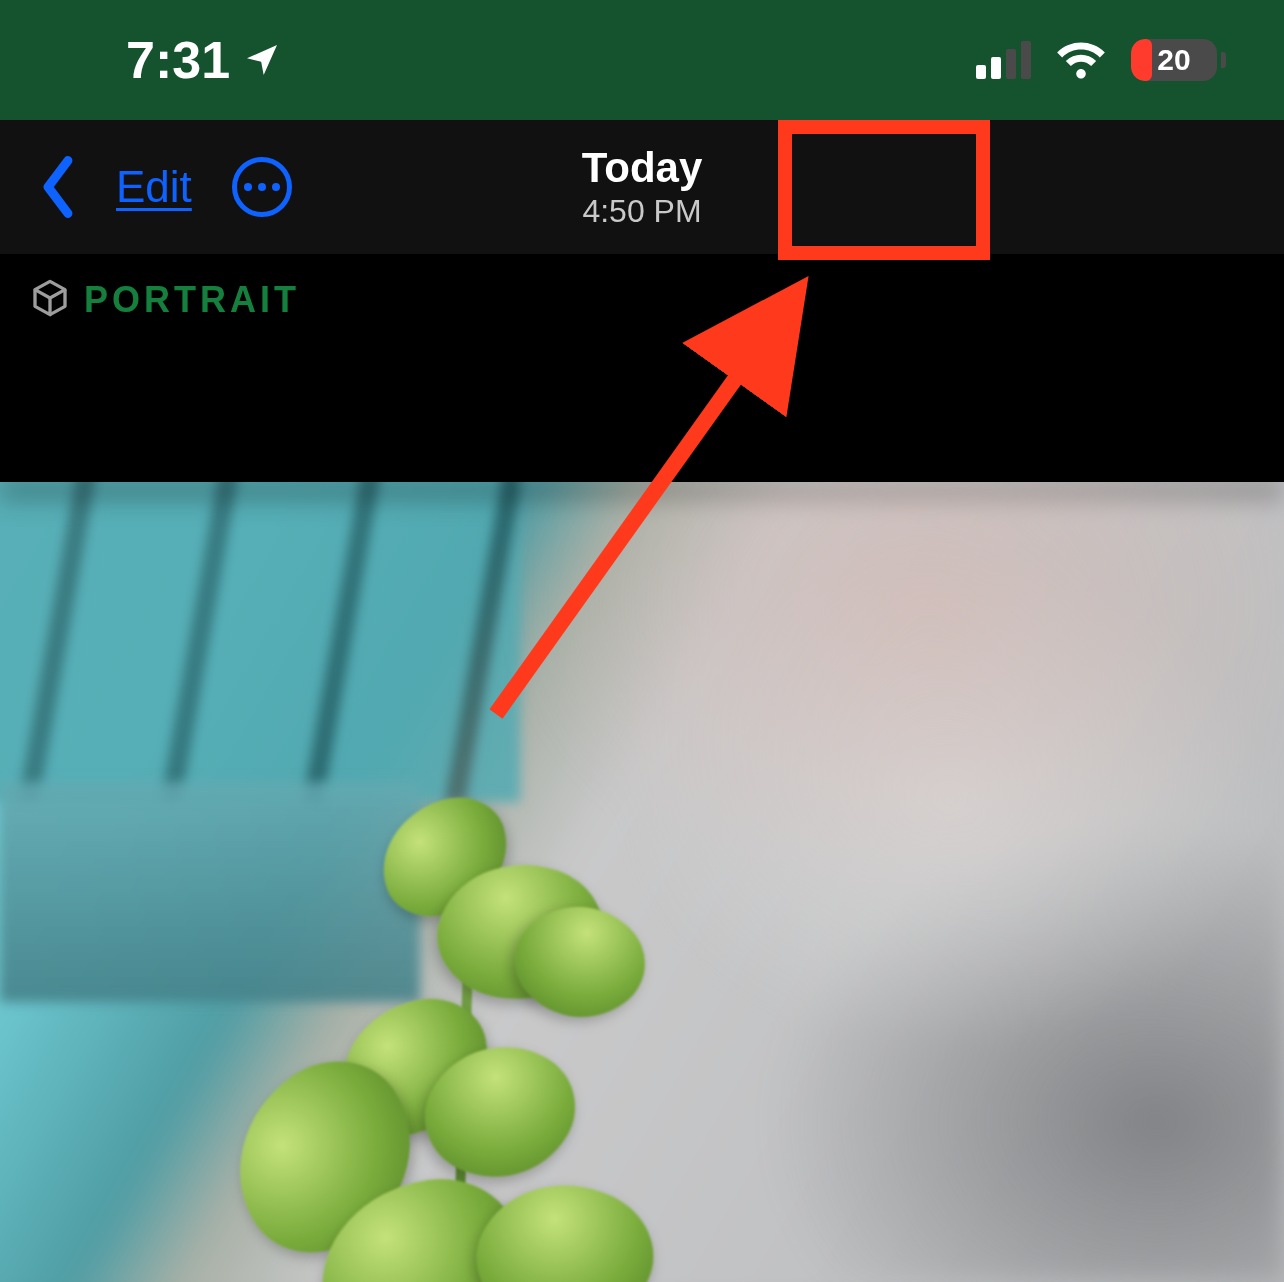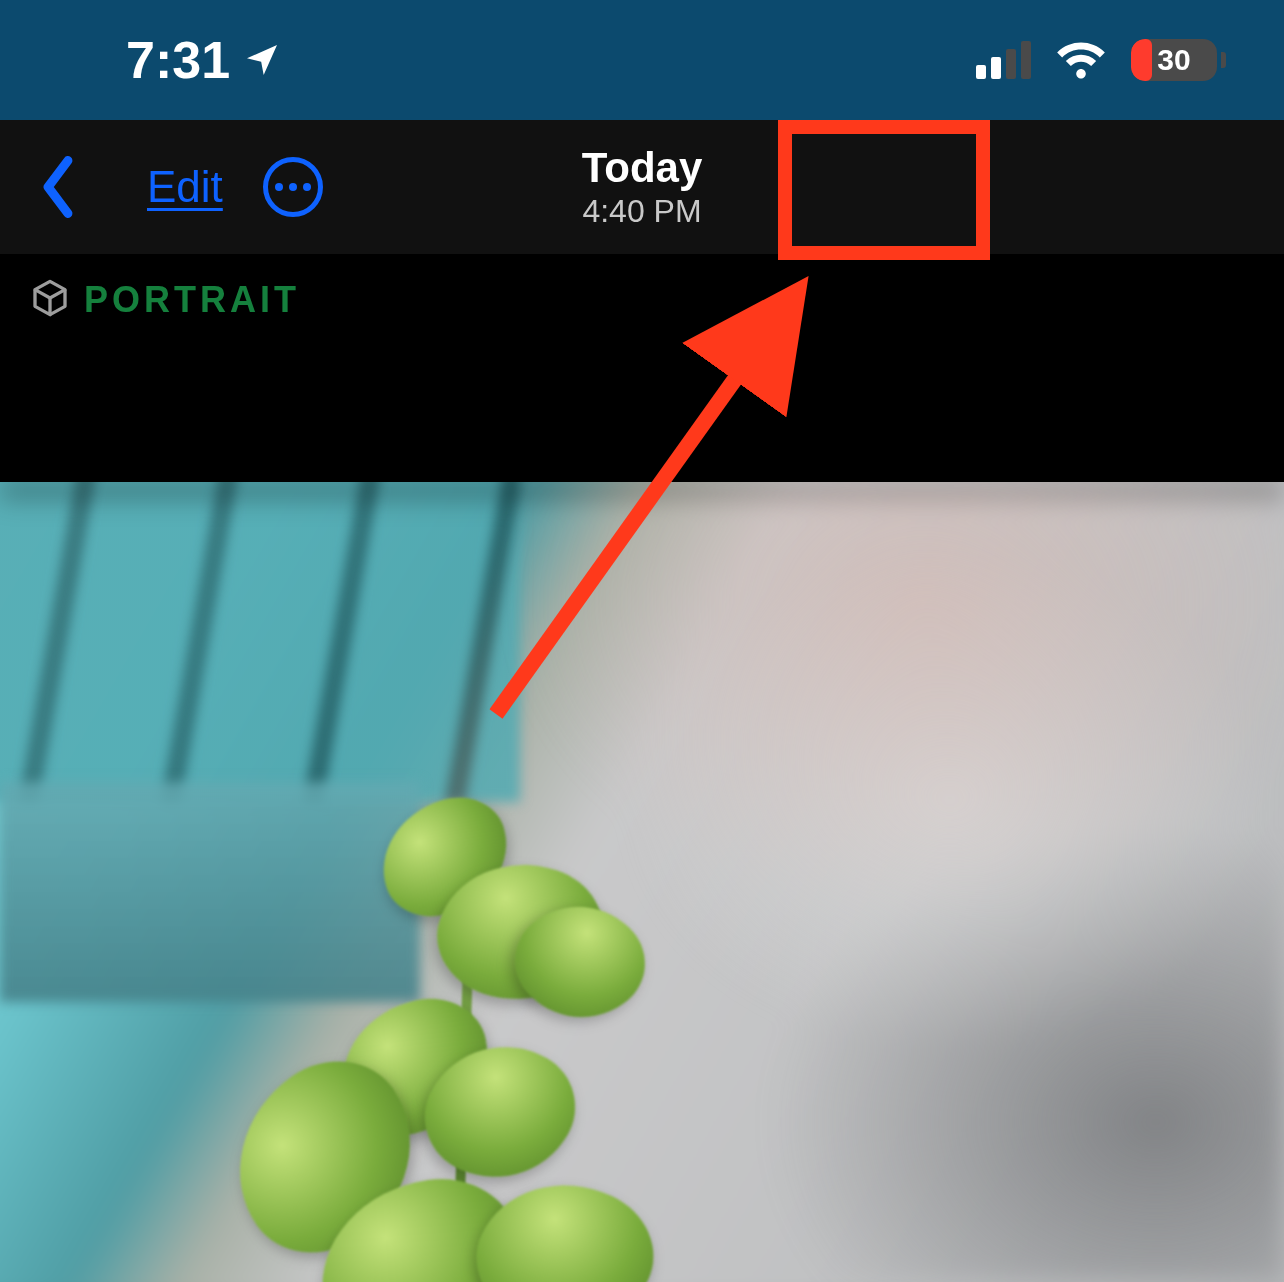--- a/index.html
+++ b/index.html
@@ -15,21 +15,21 @@
 
     
     .status-bar {
       position: absolute;
       top: 0; left: 0; right: 0;
       height: 120px;
       display: flex;
       align-items: center;
       justify-content: space-between;
       padding: 0 58px 0 126px;
-      background: #0c4a6e;
+      background: #14532d;
     }
     .status-left {
       display: flex;
       align-items: center;
       gap: 12px;
       font-size: 52px;
       font-weight: 700;
     }
     .status-right {
       display: flex;
@@ -120,21 +120,20 @@
     }
     .nav-title .secondary {
       font-size: 32px;
       color: #c9c9c9;
       line-height: 1.2;
     }
     .nav-actions {
       display: flex;
       align-items: center;
       gap: 40px;
-      margin-left: 31px;
     }
     .edit-button {
       font-size: 44px;
       font-weight: 500;
       color: #0e62ff;
       text-decoration: underline;
       text-decoration-thickness: 3px;
       text-underline-offset: 6px;
       cursor: pointer;
     }
@@ -276,37 +275,37 @@
     <span class="wifi-icon">
       <svg width="52" height="40" viewBox="0 0 24 18">
         <path d="M12 17.5c1.2 0 2.2-1 2.2-2.2S13.2 13.1 12 13.1s-2.2 1-2.2 2.2S10.8 17.5 12 17.5z" fill="#fff"></path>
         <path d="M5 9.5c3.9-3.9 10.1-3.9 14 0l-2.3 2.3c-2.6-2.6-6.8-2.6-9.4 0L5 9.5z" fill="#fff"></path>
         <path d="M1 5.5C7.1-.6 16.9-.6 23 5.5l-2.3 2.3C15.9 3 8.1 3 3.3 7.8L1 5.5z" fill="#fff"></path>
       </svg>
     </span>
     <div class="battery">
       <div class="battery-body">
         <div class="battery-fill"></div>
-        <div class="battery-text">30</div>
+        <div class="battery-text">20</div>
       </div>
       <div class="battery-tip"></div>
     </div>
   </div>
 </div>
 
 <div class="nav-bar">
   <div class="nav-back">
     <svg width="44" height="66" viewBox="0 0 24 40">
       <polyline points="18,4 6,20 18,36" fill="none" stroke="#0e62ff" stroke-width="5.5" stroke-linecap="round" stroke-linejoin="round"></polyline>
     </svg>
   </div>
 
   <div class="nav-title">
     <div class="primary">Today</div>
-    <div class="secondary">4:40 PM</div>
+    <div class="secondary">4:50 PM</div>
   </div>
 
   <div class="nav-actions">
     <span class="edit-button">Edit</span>
     <span class="more-button">
       <span class="dot"></span>
       <span class="dot"></span>
       <span class="dot"></span>
     </span>
   </div>

